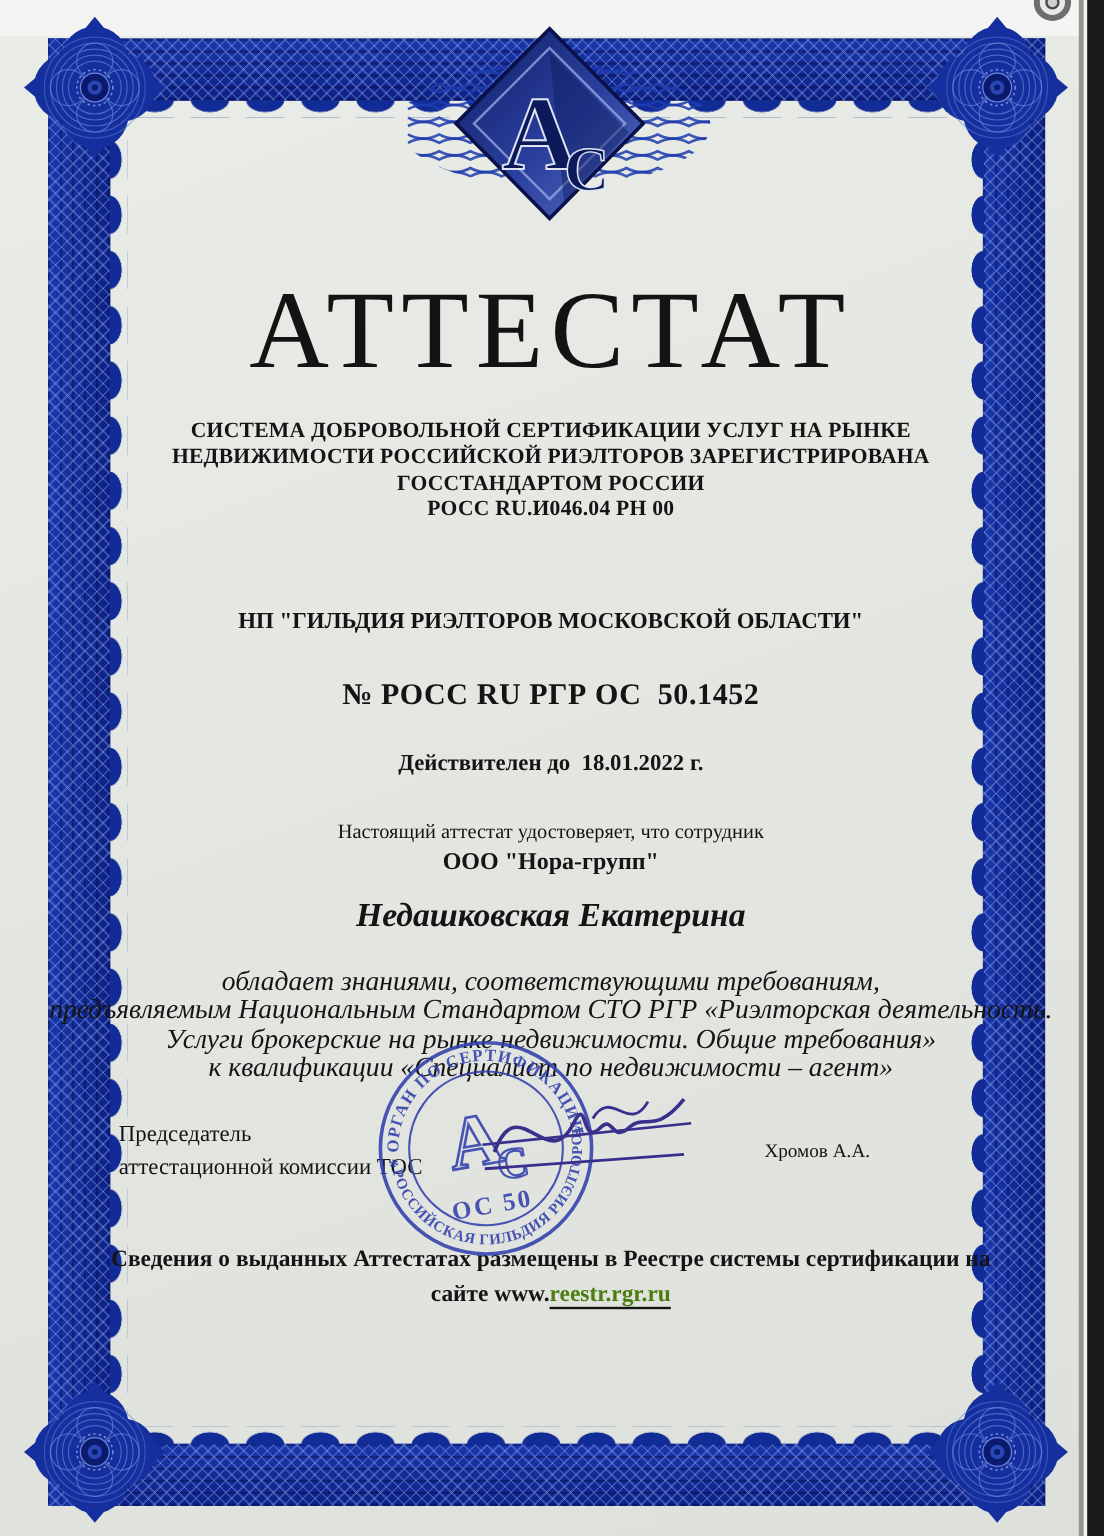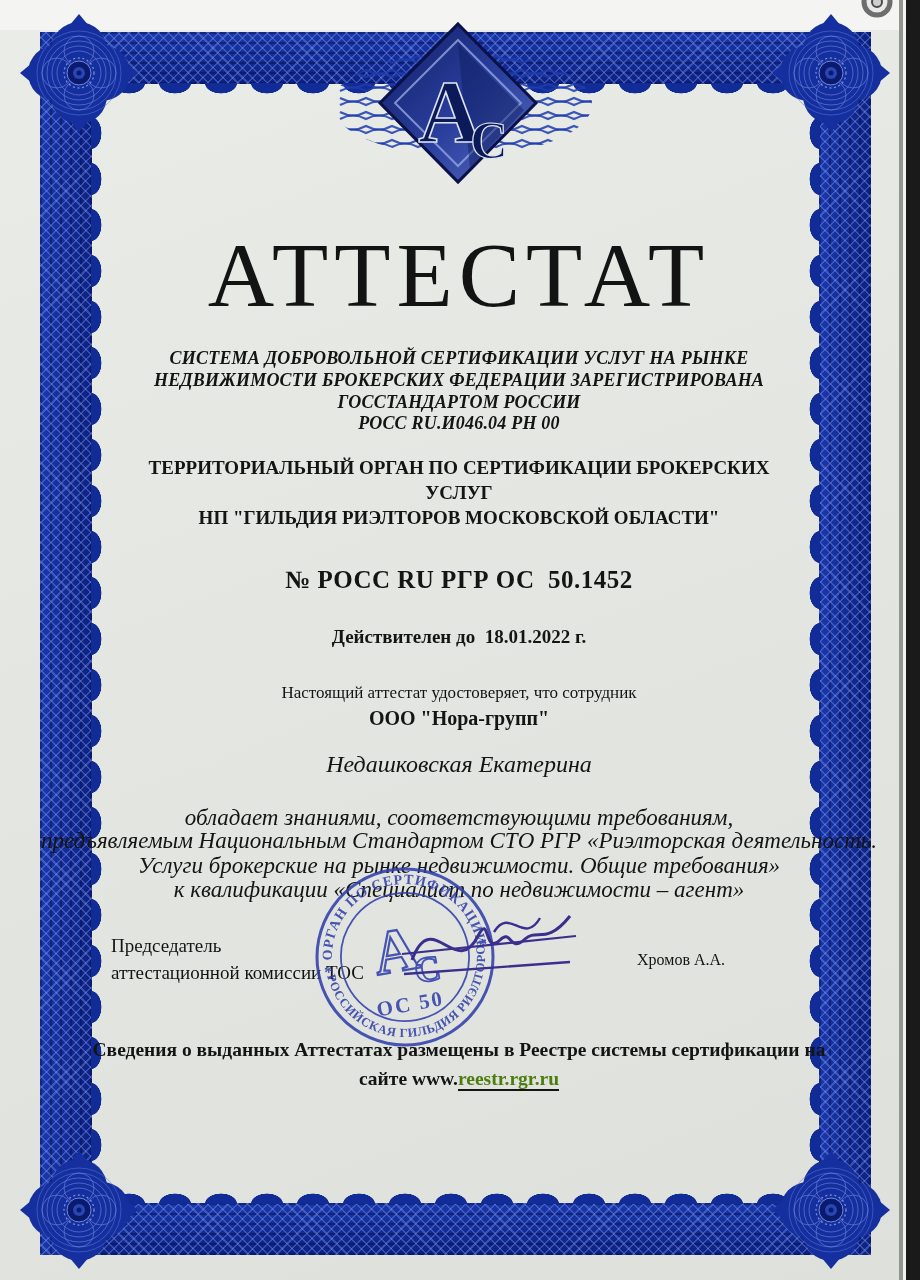--- a/index.html
+++ b/index.html
@@ -41,29 +41,29 @@
     background:radial-gradient(ellipse 15px 23px at 15px 23px,#112c96 68%,rgba(17,44,150,0) 71%);
     background-size:15px 46px;background-repeat:repeat-y;}
 
   svg.deco{position:absolute;left:0;top:0;z-index:2;}
   .wing{fill:none;stroke:#1d3cae;stroke-width:2.2;opacity:.85;}
 
   
   .content{position:absolute;left:4px;top:0;width:920px;height:1248px;z-index:3;color:#141414;}
   .cline{position:absolute;left:10px;width:890px;text-align:center;}
   .title{top:222px;font-size:92px;letter-spacing:6px;font-weight:400;color:#131313;}
-  .sys{font-size:18px;font-weight:700;line-height:21.5px;letter-spacing:.2px;font-style:italic;}
+  .sys{font-size:18px;font-weight:700;line-height:21.5px;letter-spacing:.2px;}
   .org{font-size:19px;font-weight:700;line-height:25px;}
   .num{top:566px;font-size:25px;font-weight:700;letter-spacing:.5px;}
   .valid{top:626px;font-size:19px;font-weight:700;}
   .attest{top:683px;font-size:17px;}
   .company{top:707px;font-size:20px;font-weight:700;}
-  .hname{font-size:24px;font-weight:400;font-style:italic;line-height:36px;}
+  .hname{font-size:28px;font-weight:700;font-style:italic;line-height:36px;}
   .qual{font-size:23px;font-style:italic;line-height:23px;}
-  .chair{position:absolute;left:95px;top:932px;font-size:19px;line-height:27px;text-align:left;margin-left:12px;}
+  .chair{position:absolute;left:95px;top:932px;font-size:19px;line-height:27px;text-align:left;}
   .chname{position:absolute;left:633px;top:951px;font-size:16px;}
   .footer{font-size:19.5px;font-weight:700;line-height:29px;}
   .footer a,.flink{color:#4d7c0f;text-decoration:none;border-bottom:2.5px solid #141414;}
 
   
   .stamp{position:absolute;left:294px;top:846px;width:222px;height:222px;
          transform:rotate(-10deg);opacity:.88;z-index:4;}
   .stamp text{font-family:"Liberation Serif","DejaVu Serif",serif;}
   .sig{position:absolute;left:398px;top:888px;z-index:5;}
 </style>
@@ -154,26 +154,24 @@
     <g>
       <circle cx="877" cy="2" r="13" fill="#e9e9e9" stroke="#6d6d6d" stroke-width="5"></circle>
       <circle cx="877" cy="2" r="5" fill="#cfcfcf" stroke="#4c4c4c" stroke-width="2"></circle>
     </g>
   </svg>
 
   <div class="content">
     <div class="cline title">АТТЕСТАТ</div>
 
     <div class="cline sys" style="top:348px">СИСТЕМА ДОБРОВОЛЬНОЙ СЕРТИФИКАЦИИ УСЛУГ НА РЫНКЕ</div>
-    <div class="cline sys" style="top:370px">НЕДВИЖИМОСТИ БРОКЕРСКИХ ФЕДЕРАЦИИ ЗАРЕГИСТРИРОВАНА</div>
+    <div class="cline sys" style="top:370px">НЕДВИЖИМОСТИ РОССИЙСКОЙ РИЭЛТОРОВ ЗАРЕГИСТРИРОВАНА</div>
     <div class="cline sys" style="top:392px">ГОССТАНДАРТОМ РОССИИ</div>
     <div class="cline sys" style="top:413px">РОСС RU.И046.04 РН 00</div>
 
-    <div class="cline org" style="top:455px">ТЕРРИТОРИАЛЬНЫЙ ОРГАН ПО СЕРТИФИКАЦИИ БРОКЕРСКИХ</div>
-    <div class="cline org" style="top:480px">УСЛУГ</div>
     <div class="cline org" style="top:505px">НП "ГИЛЬДИЯ РИЭЛТОРОВ МОСКОВСКОЙ ОБЛАСТИ"</div>
 
     <div class="cline num">№ РОСС RU РГР ОС&nbsp; 50.1452</div>
     <div class="cline valid">Действителен до&nbsp; 18.01.2022 г.</div>
     <div class="cline attest">Настоящий аттестат удостоверяет, что сотрудник</div>
     <div class="cline company">ООО "Нора-групп"</div>
 
     <div class="cline hname" style="top:746px">Недашковская Екатерина</div>
 
     <div class="cline qual" style="top:806px">обладает знаниями, соответствующими требованиям,</div>

